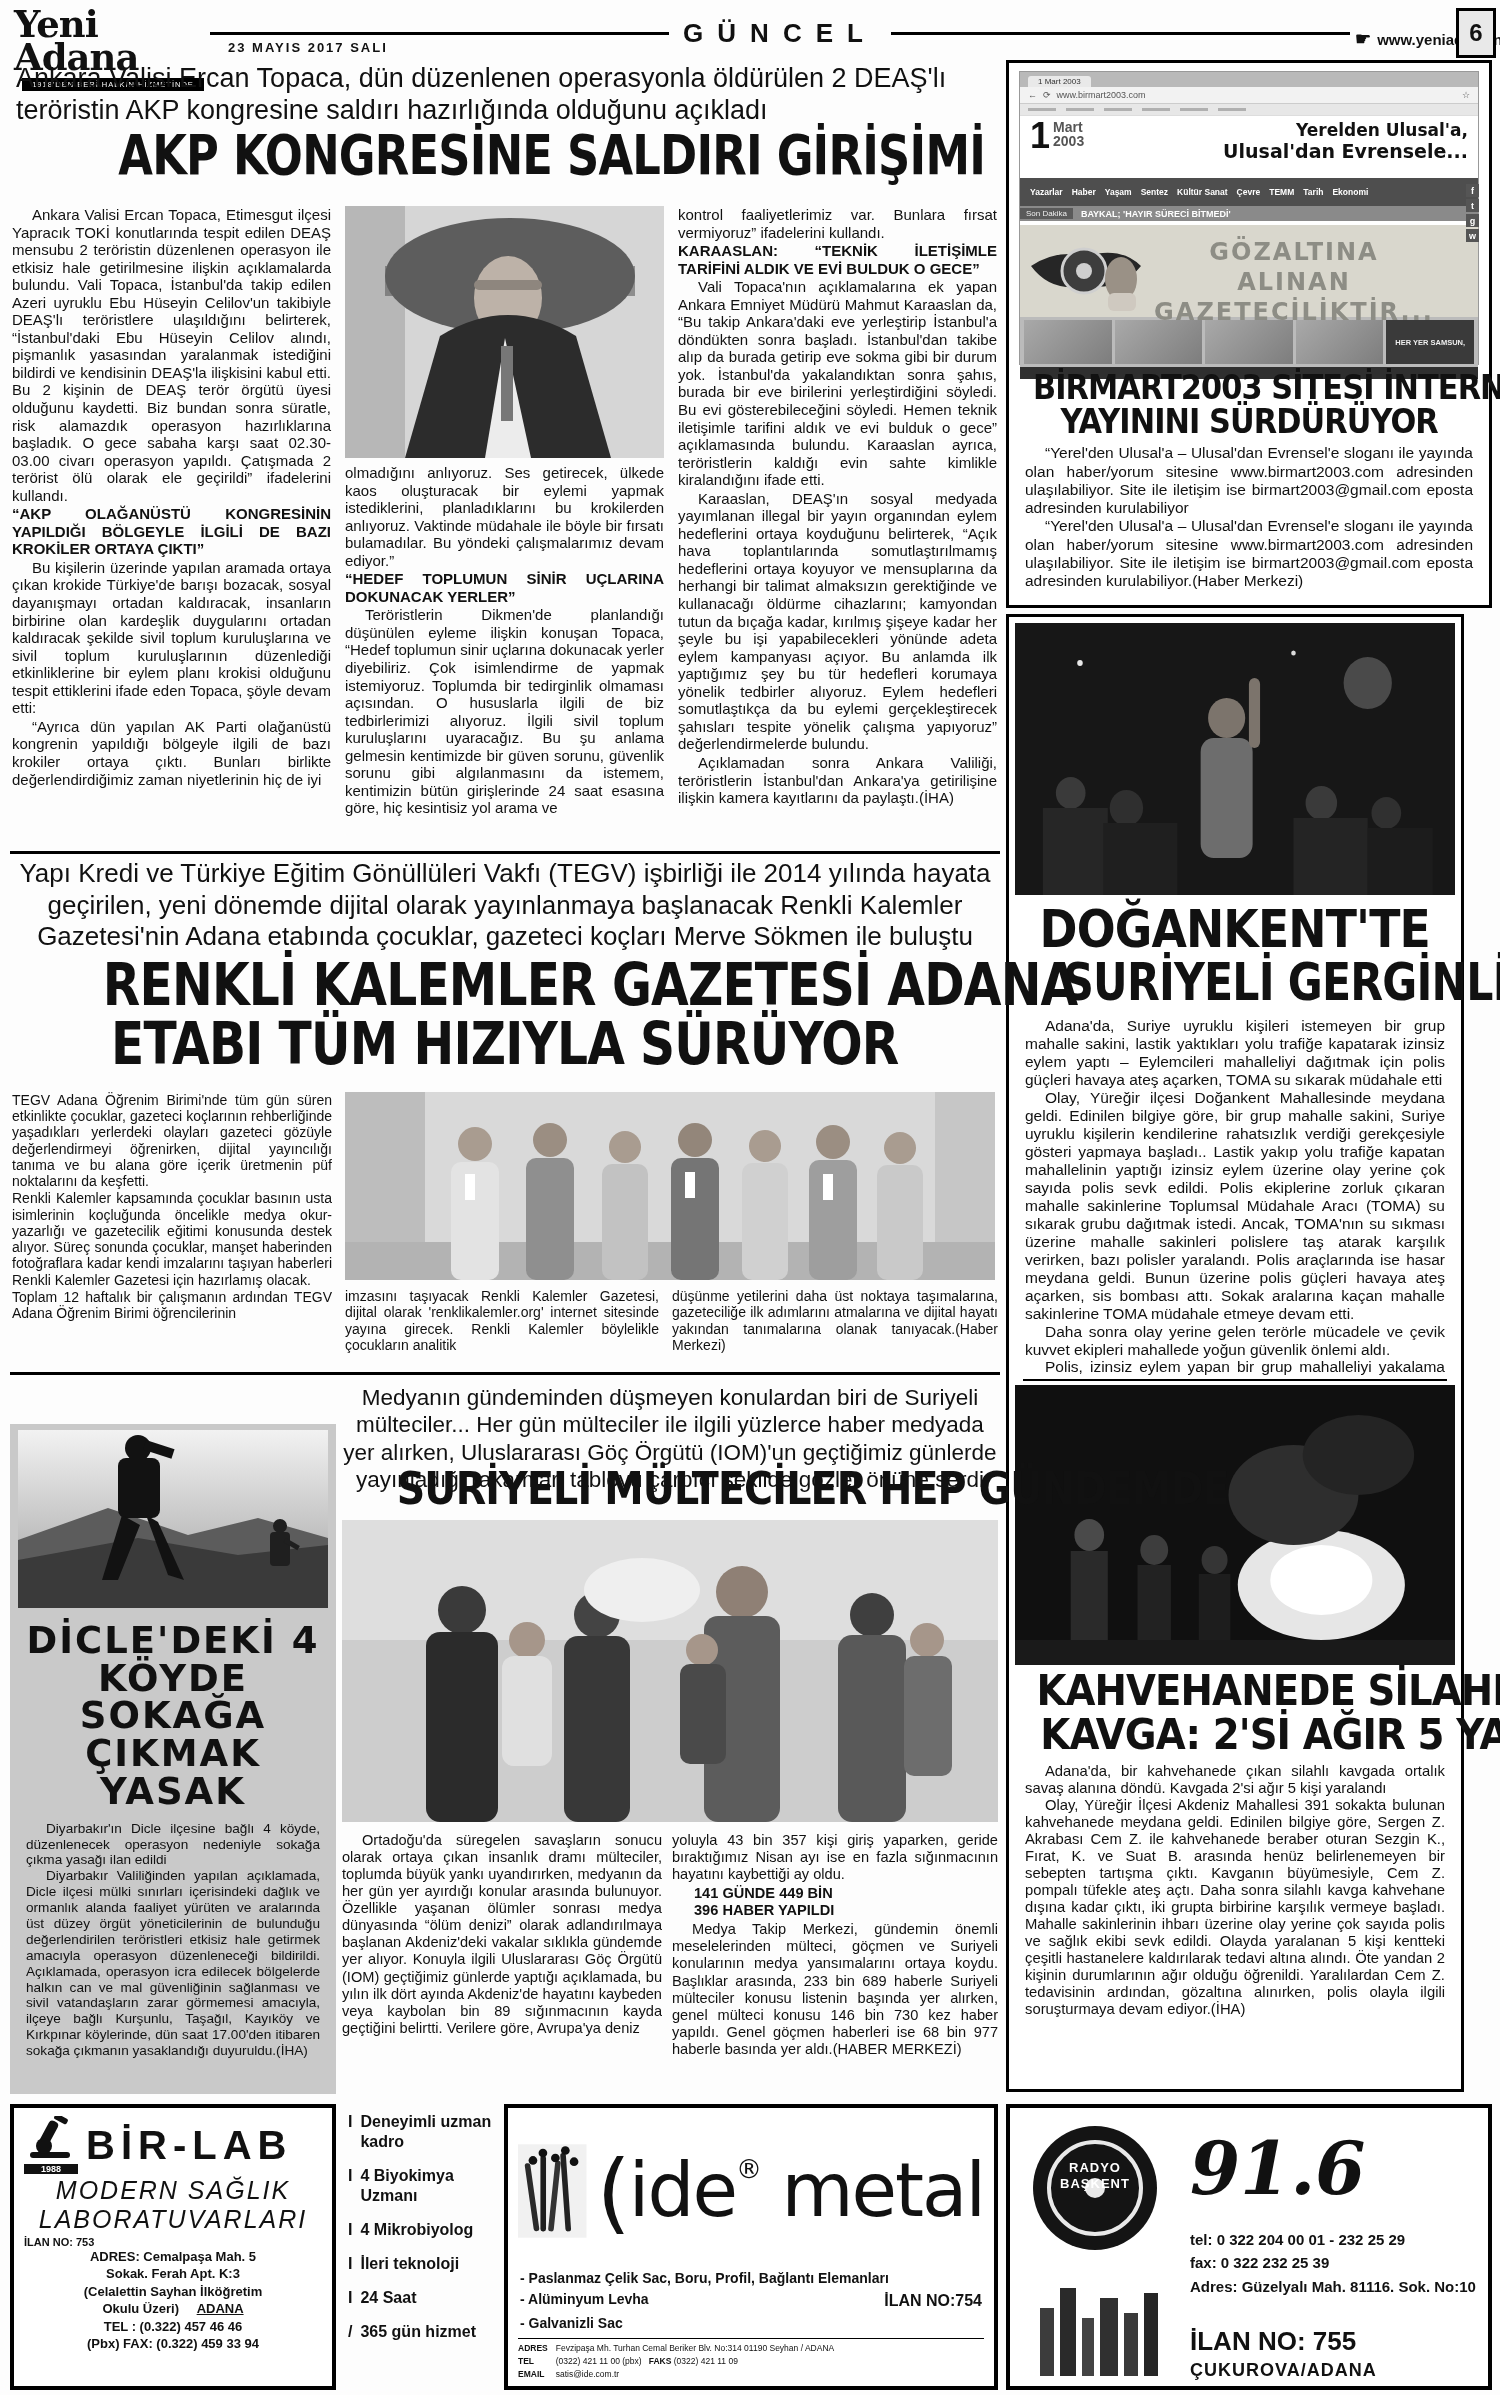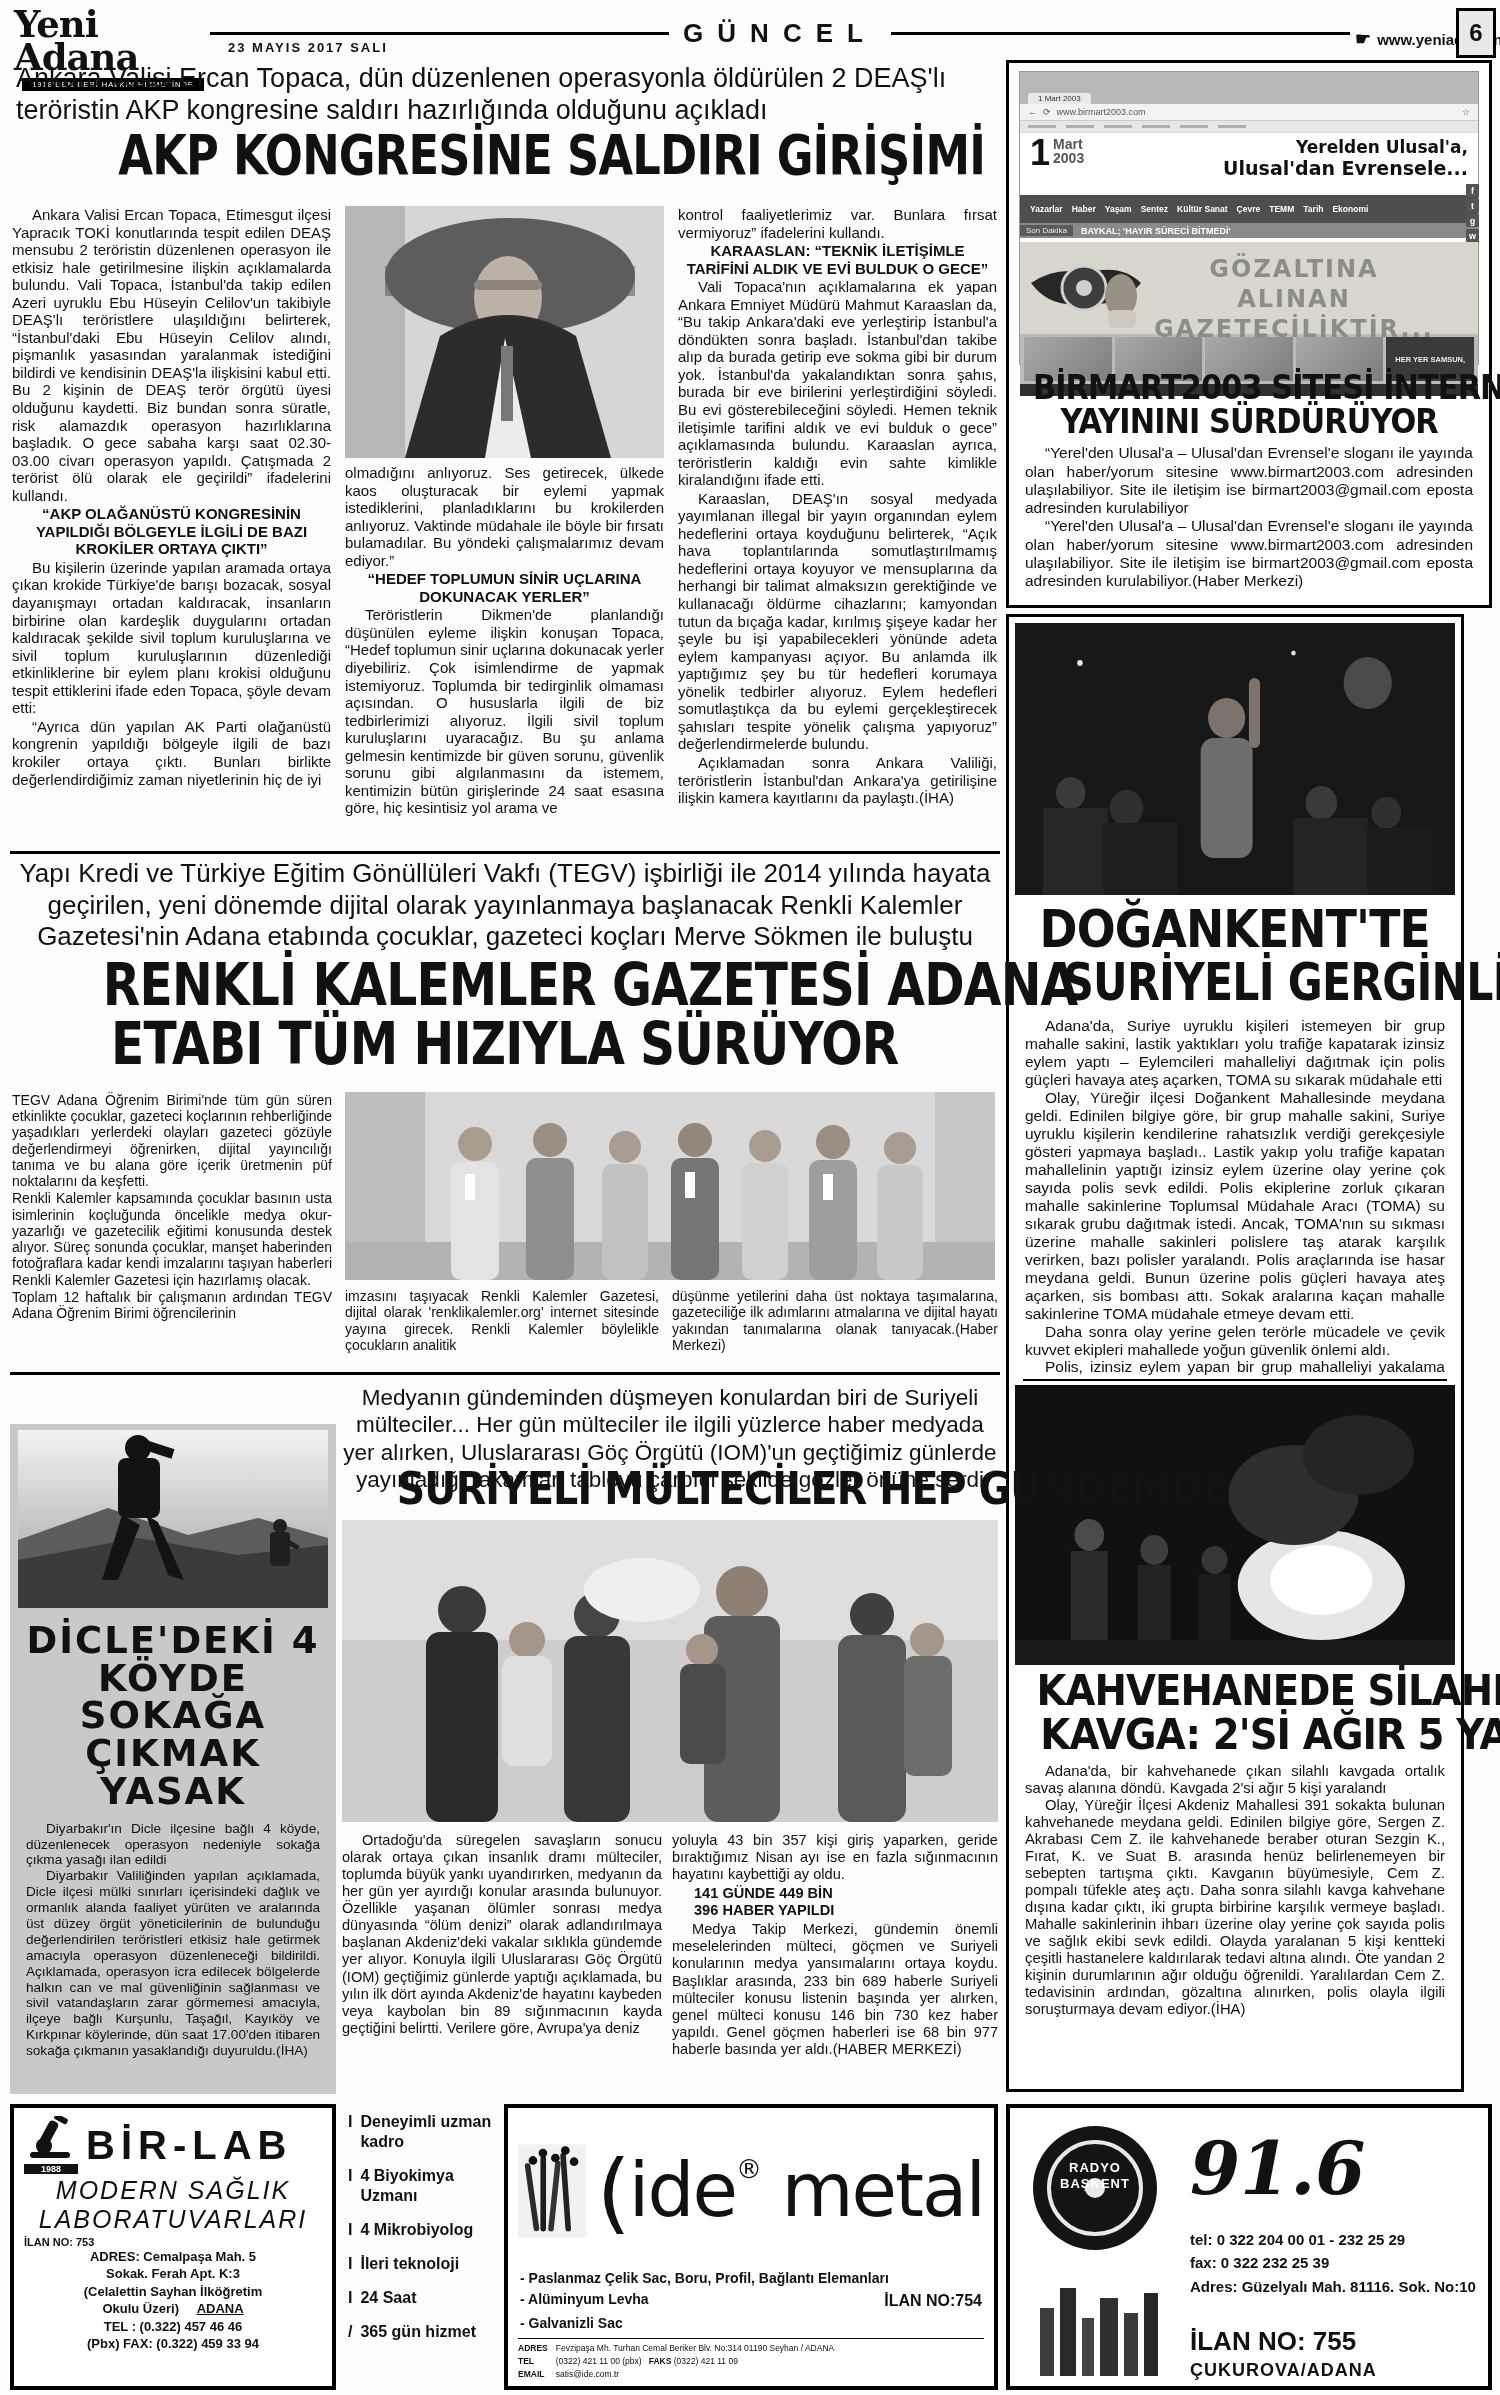--- a/index.html
+++ b/index.html
@@ -12,29 +12,29 @@
   .bold{font-weight:bold;}
   .nowrap{white-space:nowrap;}
   .hl{font-family:"DejaVu Sans",sans-serif;font-weight:bold;letter-spacing:-1px;line-height:1.02;}
   .fitx{display:inline-block;transform-origin:center;}
   .rule{background:#000;}
   .box{border:3px solid #000;box-sizing:border-box;background:#fff;}
   .photo{overflow:hidden;background:#cfcfcf;}
   .photo svg{display:block;width:100%;height:100%;}
   .bodytxt{font-size:15px;line-height:1.17;}
   .bodytxt p{margin:0 0 1px 0;}
-  .sub{font-weight:bold;text-align:center;margin:2px 0;}
+  .sub{font-weight:bold;margin:2px 0;}
   
   .masthead{font-family:"DejaVu Serif",serif;font-weight:bold;font-size:37px;letter-spacing:-1px;line-height:.9;}
   .mastbar{background:#000;color:#fff;font-size:7.5px;letter-spacing:1px;text-align:center;padding:2px 3px;margin-top:3px;margin-left:8px;}
   .guncel{font-size:26px;font-weight:bold;letter-spacing:14px;}
   .pageno{border:3px solid #000;background:#e9e9e9;width:34px;height:44px;display:flex;align-items:center;justify-content:center;font-size:24px;font-weight:bold;}
   
   .bm{position:absolute;left:10px;top:8px;right:10px;height:292px;border:1px solid #999;background:#fff;font-family:"Liberation Sans",sans-serif;}
-  .bm-chrome{height:32px;background:#b9b9b9;display:flex;align-items:flex-end;}
+  .bm-chrome{height:15px;background:#b9b9b9;display:flex;align-items:flex-end;}
   .bm-tab{background:#e9e9e9;font-size:8px;padding:1px 10px;margin-left:8px;border-radius:3px 3px 0 0;color:#333;}
   .bm-url{height:16px;background:#f2f2f2;border-bottom:1px solid #ccc;display:flex;align-items:center;gap:6px;padding:0 8px;font-size:9px;color:#555;}
   .bm-bkm{height:11px;background:#e7e7e7;border-bottom:1px solid #ddd;display:flex;gap:10px;align-items:center;padding:0 8px;}
   .bm-bkm i{display:block;width:28px;height:3px;background:#b0b0b0;}
   .bm-head{height:58px;display:flex;justify-content:space-between;padding:4px 10px 0 10px;}
   .bm-logo1{font-size:36px;font-weight:bold;line-height:.9;}
   .bm-logom{font-size:14px;font-weight:bold;color:#555;line-height:1;}
   .bm-slogan{text-align:right;font-family:"DejaVu Sans",sans-serif;font-weight:bold;}
   .bm-nav{height:28px;background:#4e4e4e;display:flex;align-items:center;gap:9px;padding:0 10px;color:#fff;font-size:8.5px;font-weight:bold;}
   .bm-tick{height:15px;background:#8a8a8a;display:flex;align-items:center;gap:8px;}

